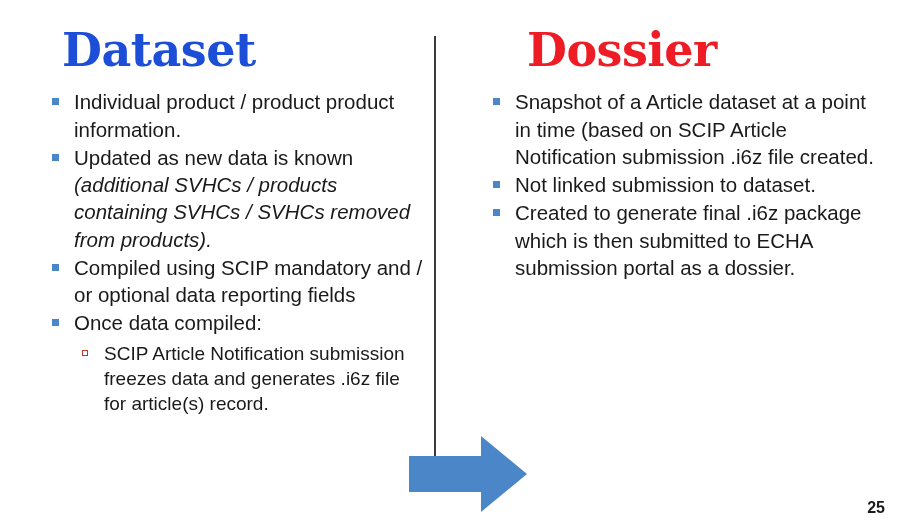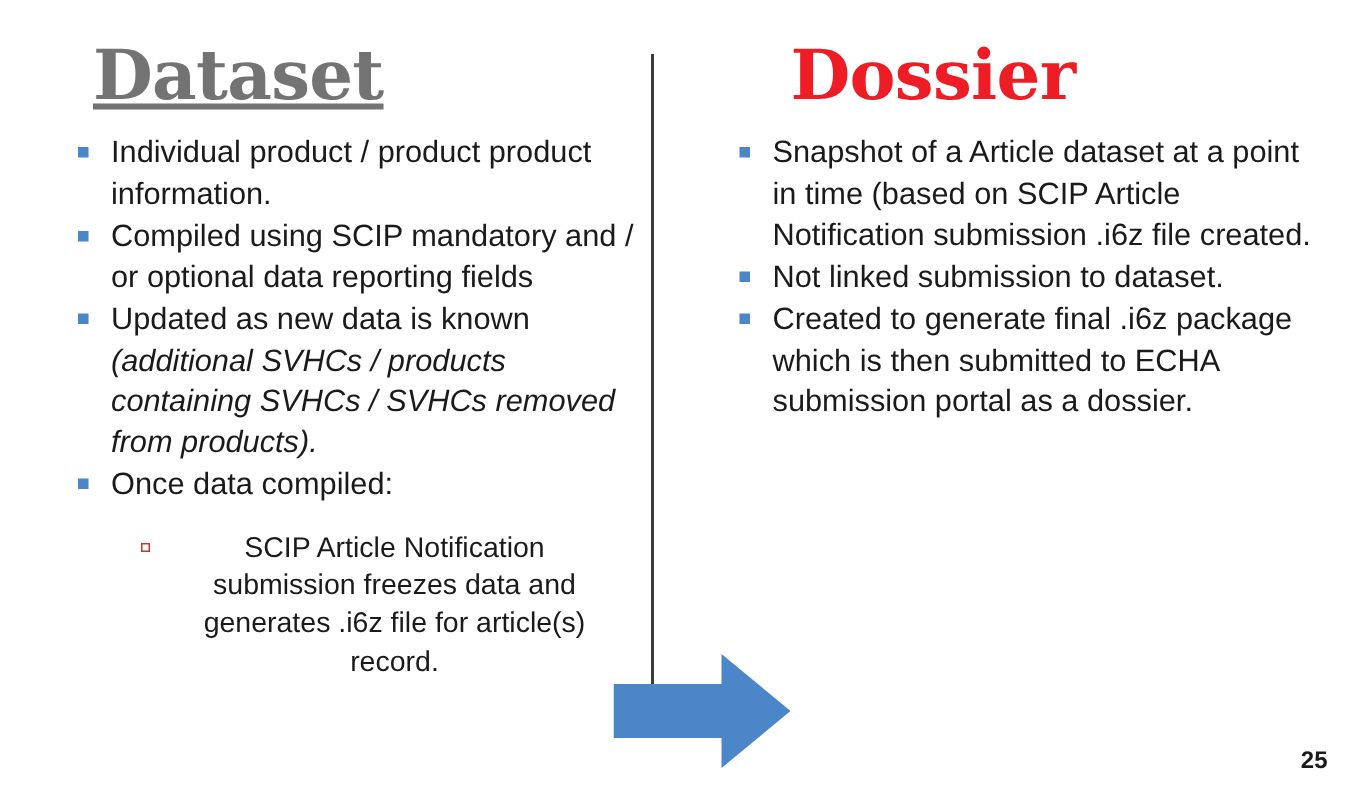--- a/index.html
+++ b/index.html
@@ -28,21 +28,21 @@
 
   .heading {
     font-family: "DejaVu Serif", serif;
     font-weight: bold;
     font-size: 46px;
     line-height: 1.05;
     letter-spacing: -0.5px;
     margin: 0 0 14px 0;
     white-space: nowrap;
   }
-  .heading-left  { color: #737373; padding-left: 16px; text-decoration: underline; }
+  .heading-left  { color: #1d4ed8; padding-left: 16px; }
   .heading-right { color: #ee1c25; padding-left: 40px; }
 
   ul.bullets {
     list-style: none;
     margin: 0;
     padding: 0;
   }
   ul.bullets > li {
     position: relative;
     padding-left: 28px;
@@ -54,23 +54,22 @@
   ul.bullets > li > .sq {
     position: absolute;
     left: 6px;
     top: 10px;
     width: 7px;
     height: 7px;
     background: #4a86c8;
   }
   ul.bullets ul.sub {
     list-style: none;
-    margin: 16px;
+    margin: 4px;
     padding: 0;
-    text-align: center;
   }
   ul.bullets ul.sub > li {
     position: relative;
     padding-left: 26px;
     margin-top: 2px;
     font-size: 19px;
     line-height: 1.34;
     color: #1a1a1a;
   }
   ul.bullets ul.sub > li > .sq-open {
@@ -119,25 +118,25 @@
 
   <div class="column col-left">
     <h1 class="heading heading-left">Dataset</h1>
     <ul class="bullets">
       <li>
         <span class="sq"></span>
         <span>Individual product / product product information.</span>
       </li>
       <li>
         <span class="sq"></span>
-        <span>Compiled using SCIP mandatory and / or optional data reporting fields</span>
+        <span>Updated as new data is known </span><span class="italic">(additional SVHCs / products containing SVHCs / SVHCs removed from products).</span>
       </li>
       <li>
         <span class="sq"></span>
-        <span>Updated as new data is known </span><span class="italic">(additional SVHCs / products containing SVHCs / SVHCs removed from products).</span>
+        <span>Compiled using SCIP mandatory and / or optional data reporting fields</span>
       </li>
       <li>
         <span class="sq"></span>
         <span>Once data compiled:</span>
         <ul class="sub">
           <li>
             <span class="sq-open"></span>
             <span>SCIP Article Notification submission freezes data and generates .i6z file for article(s) record.</span>
           </li>
         </ul>

